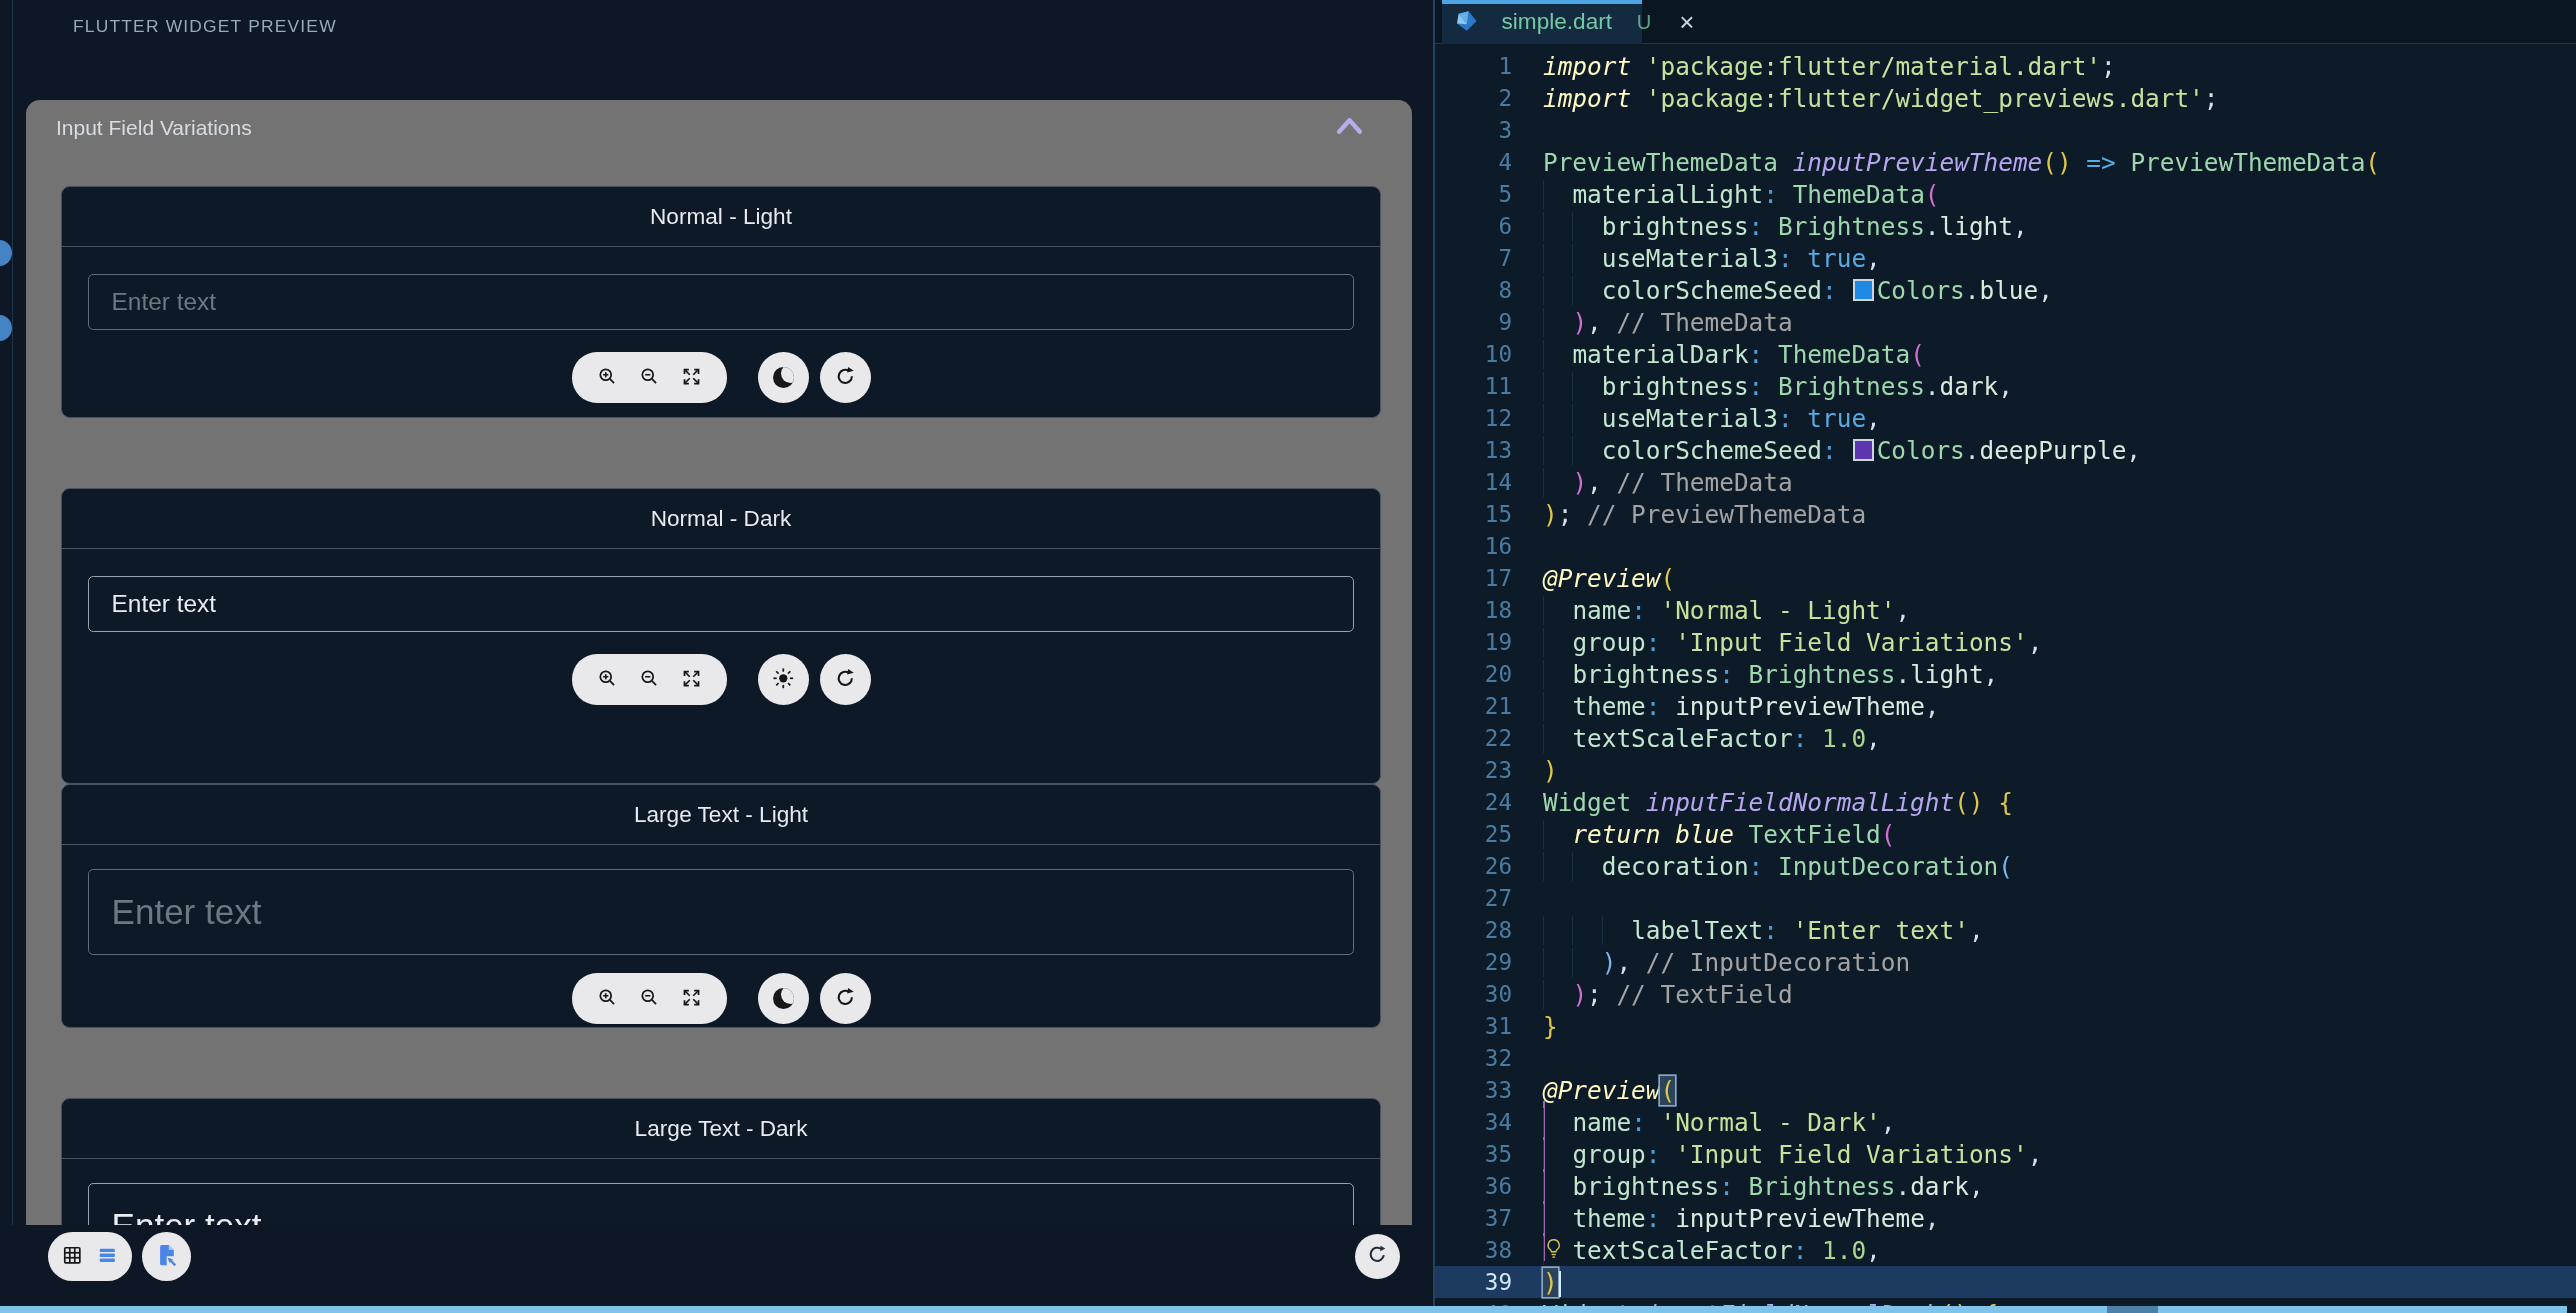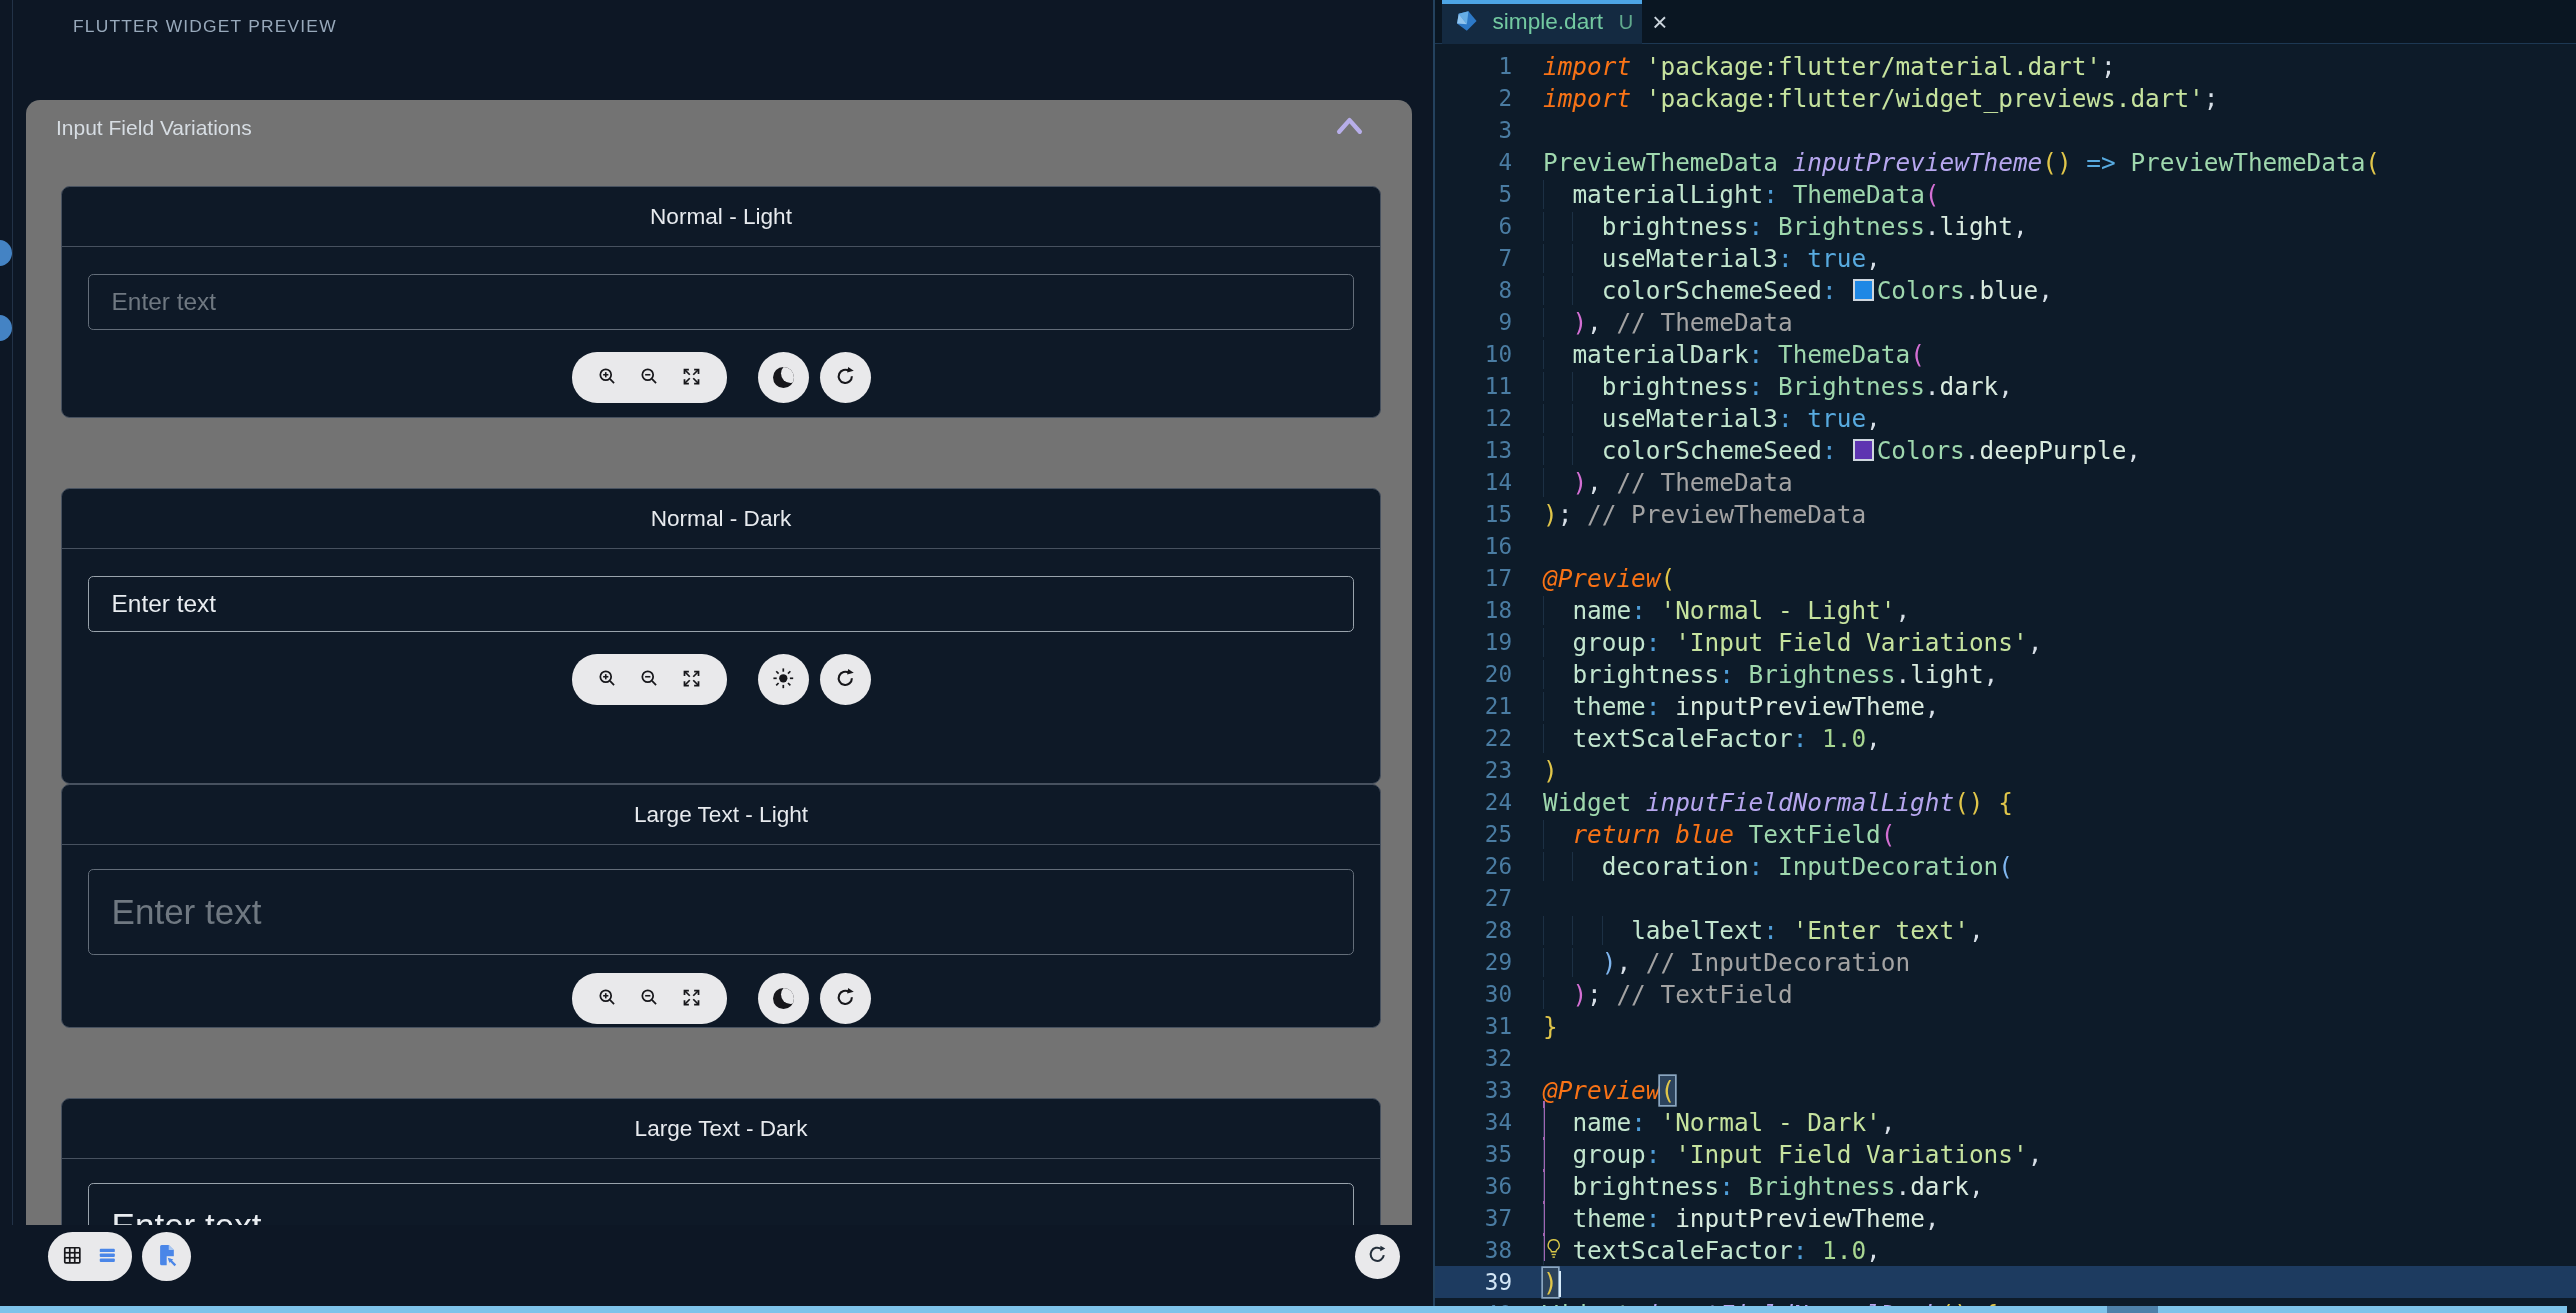--- a/index.html
+++ b/index.html
@@ -60,36 +60,36 @@
           background:#e9e9eb;display:flex;align-items:center;justify-content:center;border:none;
           cursor:pointer;}
 
   .divider{position:absolute;left:1433px;top:0;width:1.7px;height:1313px;background:#24425e;}
 
   
   .editor{position:absolute;left:1435px;top:0;width:1141px;height:1313px;background:#0d1b29;}
   .tabbar{position:absolute;left:0;top:0;width:100%;height:44px;background:#0a1622;
           border-bottom:1.7px solid #1d3853;box-sizing:border-box;}
   .tab{position:absolute;left:7px;top:0;width:200px;height:44px;background:#142a41;
-       display:flex;align-items:center;padding:0 10.5px;box-sizing:border-box;gap:14px;
+       display:flex;align-items:center;padding:0 10.5px;box-sizing:border-box;gap:23px;
        cursor:pointer;}
   .tab-accent{position:absolute;left:0;top:0;width:100%;height:3.5px;background:#4da5e6;}
   .tab-name{font-size:22.6px;color:#73c9a1;}
   .tab-badge{font-size:20px;color:#73c9a1;opacity:.8;margin-left:1.7px;}
   .tab-close{font-size:26px;color:#ccd5dd;margin-left:5.2px;line-height:1;}
 
   .code-wrap{position:absolute;left:0;top:44px;width:100%;height:1263px;overflow:hidden;
              padding-top:6.1px;box-sizing:border-box;}
   .cl{position:relative;display:flex;height:32px;align-items:center;}
   .cl.cur{background:#1d3b60;}
   .ln{width:108px;padding-right:31px;box-sizing:border-box;text-align:right;
       font-family:"DejaVu Sans Mono",monospace;font-size:22.6px;color:#4a7ca2;flex:none;}
   .cl.cur .ln{color:#d3e6f5;}
   .ct{white-space:pre;font-family:"DejaVu Sans Mono",monospace;font-size:24.4px;color:#d7dfe7;}
-  .kw{color:#f97316;font-style:italic;}
+  .kw{color:#fef9c3;font-style:italic;}
   .kwp{color:#58abe0;}
   .str{color:#c6e39e;}
   .typ{color:#9fd8ae;}
   .prop{color:#c3e6cf;}
   .id{color:#d9ebdf;}
   .fn{color:#b7a7ef;font-style:italic;}
   .num{color:#a9d792;}
   .cm{color:#a3a3a3;}
   .cln{color:#4f9ed9;}
   .pn{color:#d7dfe7;}

